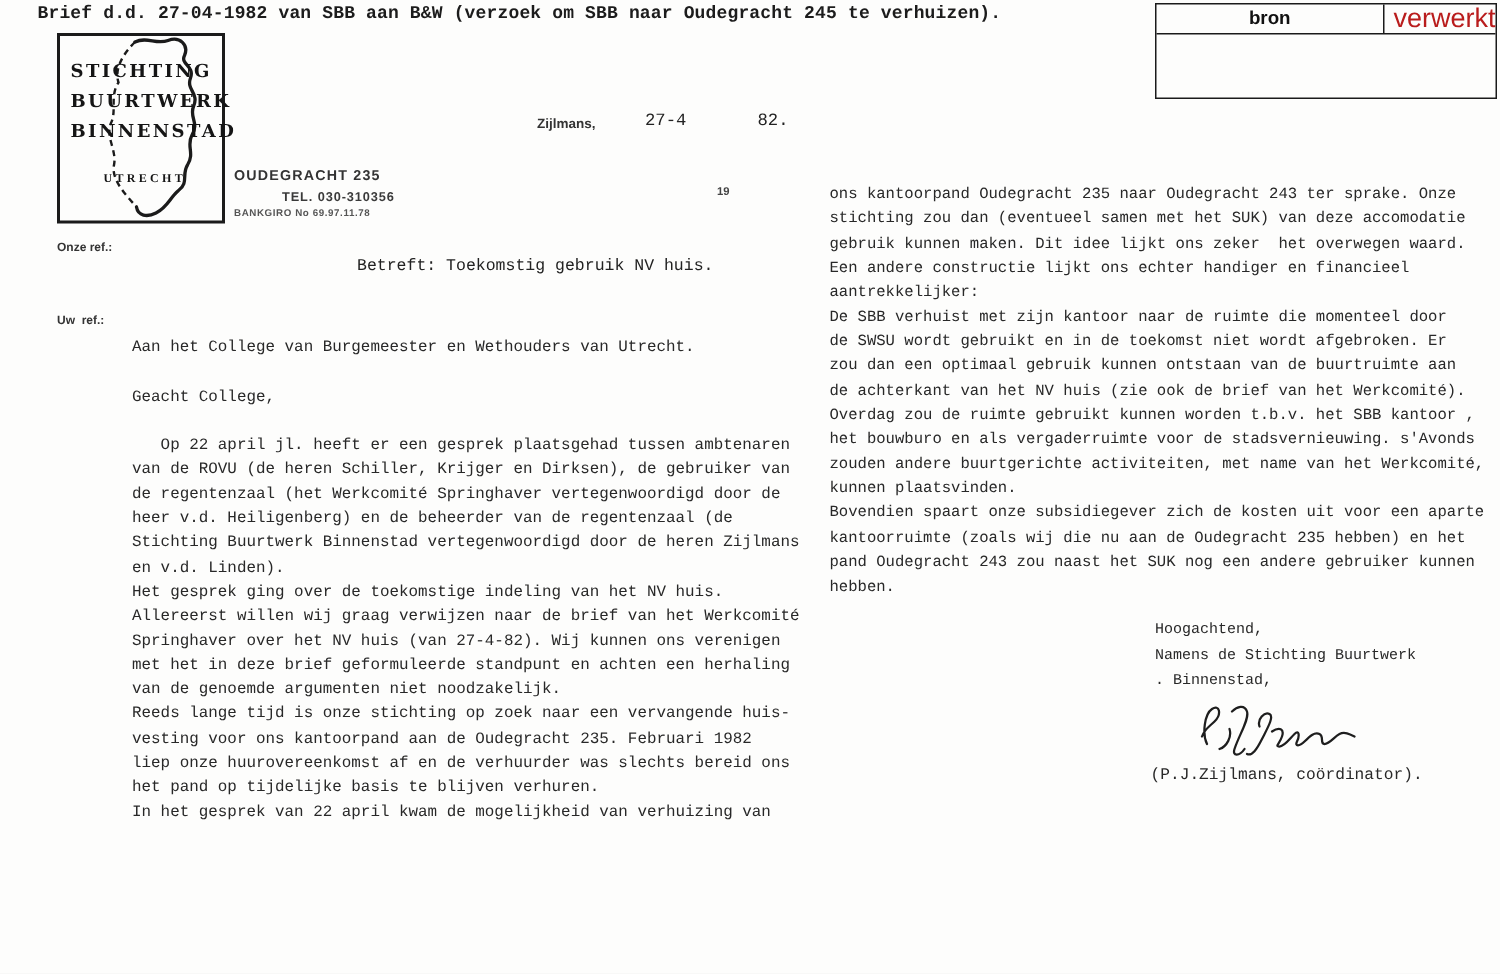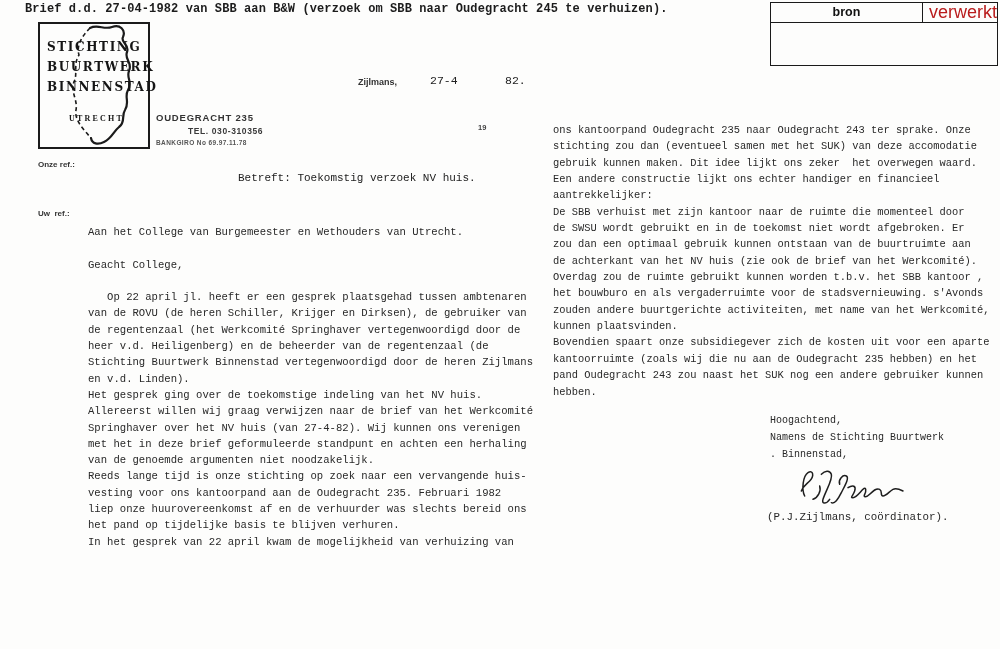--- a/index.html
+++ b/index.html
@@ -87,21 +87,21 @@
     <div class="addr3 sans">BANKGIRO No 69.97.11.78</div>
   </div>
 
   <div class="dl-place sans">Zijlmans,</div>
   <div class="dl-day mono">27-4</div>
   <div class="dl-yearpre sans">19</div>
   <div class="dl-year mono">82.</div>
 
   <div class="ref1 sans pre">Onze ref.:</div>
   <div class="ref2 sans pre">Uw  ref.:</div>
-  <div class="betreft mono pre">Betreft: Toekomstig verzoek NV huis.</div>
+  <div class="betreft mono pre">Betreft: Toekomstig gebruik NV huis.</div>
 
   <div class="body-left mono pre">Aan het College van Burgemeester en Wethouders van Utrecht.
 
 Geacht College,
 
    Op 22 april jl. heeft er een gesprek plaatsgehad tussen ambtenaren
 van de ROVU (de heren Schiller, Krijger en Dirksen), de gebruiker van
 de regentenzaal (het Werkcomité Springhaver vertegenwoordigd door de
 heer v.d. Heiligenberg) en de beheerder van de regentenzaal (de
 Stichting Buurtwerk Binnenstad vertegenwoordigd door de heren Zijlmans

